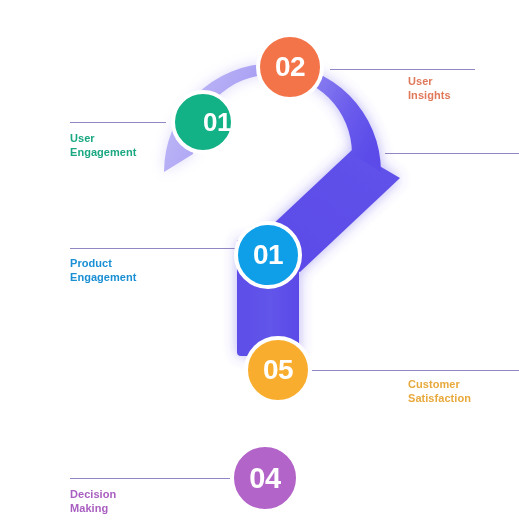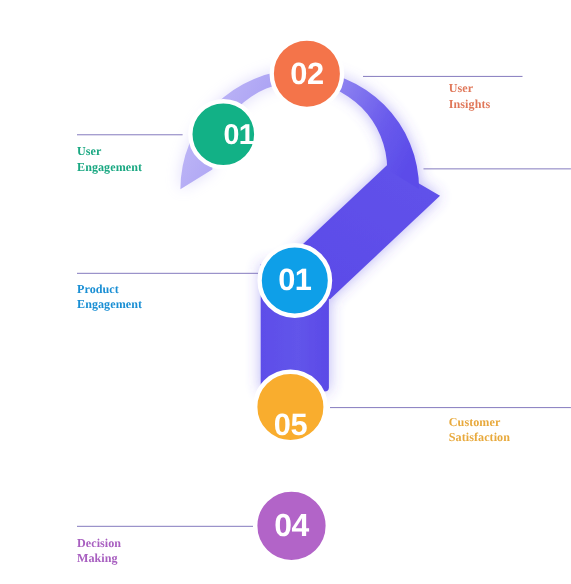--- a/index.html
+++ b/index.html
@@ -64,21 +64,20 @@
     background: #7c72ba;
     opacity: 0.85;
   }
   .label-text {
     position: absolute;
     font-size: 11px;
     font-weight: 700;
     line-height: 1.30;
     white-space: pre-line;
     letter-spacing: 0.05px;
-    font-family: Liberation Serif, serif;
   }
 </style>
 </head>
 <body>
 
 <div id="canvas">
 
   <svg id="qmark" viewBox="0 0 519 531">
     <defs>
       <linearGradient id="arcGrad" x1="0" y1="0.35" x2="1" y2="0.62">
@@ -127,29 +126,29 @@
   <div class="label-rule" style="left: 330px; top: 69px; width: 145px; background: rgb(124, 114, 186);"></div>
   <div class="label-rule" style="left: 385px; top: 153px; width: 134px; background: rgb(124, 114, 186);"></div>
   <div class="label-rule" style="left: 70px; top: 248px; width: 165px; background: rgb(124, 114, 186);"></div>
   <div class="label-rule" style="left: 300px; top: 370px; width: 219px; background: rgb(124, 114, 186);"></div>
   <div class="label-rule" style="left: 70px; top: 478px; width: 160px; background: rgb(124, 114, 186);"></div>
 
   <div class="step-node" style="left: 171px; top: 90px; width: 64px; height: 64px; background: rgb(18, 177, 134); justify-content: flex-end;">
     <span class="glow"></span>
     <span class="step-num" style="font-size: 26px;">01</span>
   </div>
-  <div class="step-node" style="left: 245px; top: 33px; width: 68px; height: 68px; background: rgb(244, 116, 74);">
+  <div class="step-node" style="left: 256px; top: 33px; width: 68px; height: 68px; background: rgb(244, 116, 74);">
     <span class="glow"></span>
     <span class="step-num" style="font-size: 28px;">02</span>
   </div>
   <div class="step-node" style="left: 234px; top: 221px; width: 68px; height: 68px; background: rgb(14, 159, 232);">
     <span class="glow"></span>
     <span class="step-num" style="font-size: 28px;">01</span>
   </div>
-  <div class="step-node" style="left: 230px; top: 336px; width: 68px; height: 68px; background: rgb(249, 173, 46); align-items: flex-end;">
+  <div class="step-node" style="left: 244px; top: 336px; width: 68px; height: 68px; background: rgb(249, 173, 46);">
     <span class="glow"></span>
     <span class="step-num" style="font-size: 28px;">05</span>
   </div>
   <div class="step-node" style="left: 230px; top: 443px; width: 70px; height: 70px; background: rgb(178, 100, 200);">
     <span class="glow"></span>
     <span class="step-num" style="font-size: 29px;">04</span>
   </div>
 
   <div class="label-text" style="left: 70px; top: 131px; color: rgb(26, 168, 130);">User
 Engagement</div>

